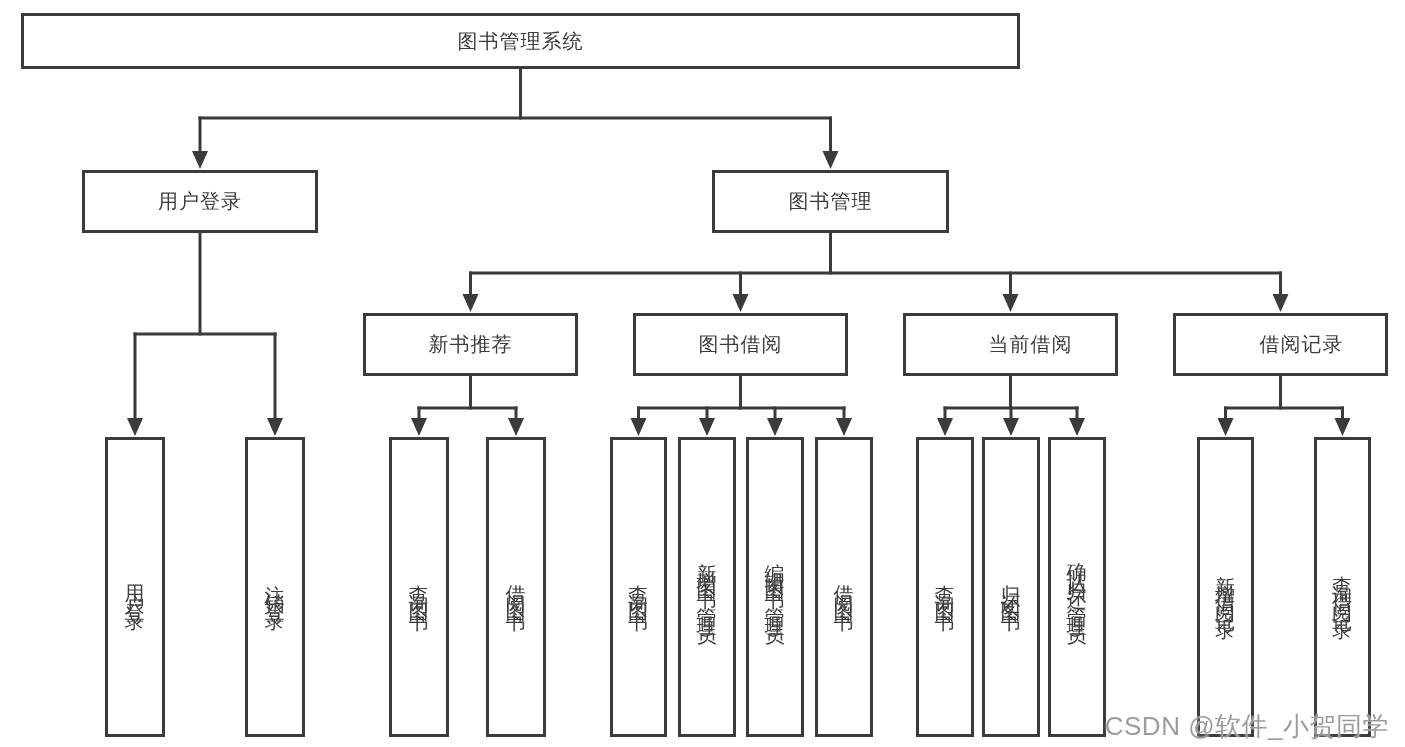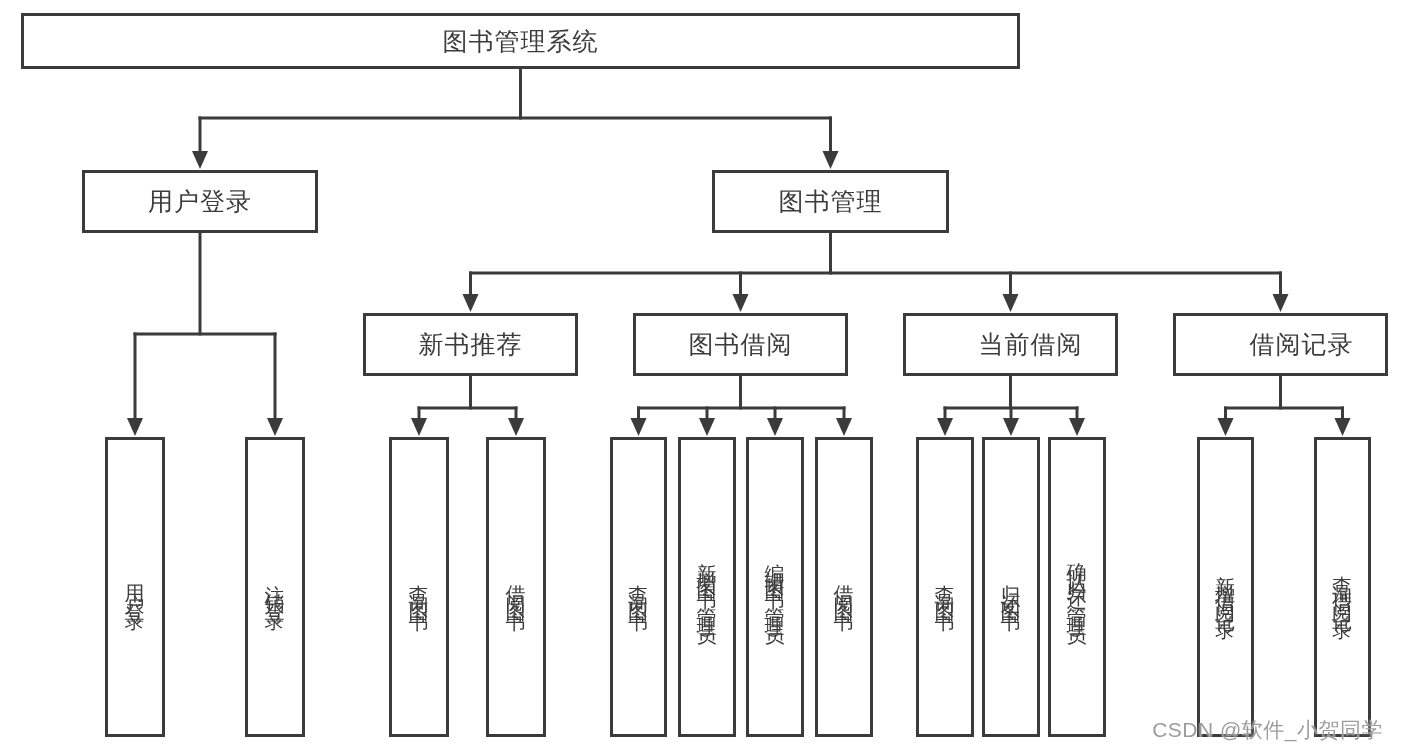--- a/index.html
+++ b/index.html
@@ -11,38 +11,38 @@
     box-sizing:border-box;
     background:#ffffff;
     border:3px solid #3b3b3b;
     display:flex;
     align-items:center;
     justify-content:center;
     z-index:2;
   }
   .node .label{
     color:#3c3c3c;
-    font-size:25px;
+    font-size:20px;
     letter-spacing:1px;
     white-space:nowrap;
   }
   .node.vertical .label{
     writing-mode:vertical-rl;
     text-orientation:mixed;
     font-size:20px;
     letter-spacing:9px;
     line-height:1;
   }
   .watermark{
     position:absolute;
-    right:22px;
+    right:16px;
     bottom:3px;
     z-index:5;
     color:rgba(148,148,148,0.92);
-    font-size:21px;
+    font-size:26px;
     letter-spacing:0.5px;
     white-space:nowrap;
     text-shadow:0 0 2px #ffffff;
   }
 </style>
 </head>
 <body>
 
 <div class="canvas" style="width: 1405px; height: 747px; background: rgb(255, 255, 255);">
   <div class="watermark">CSDN @软件_小贺同学</div>

